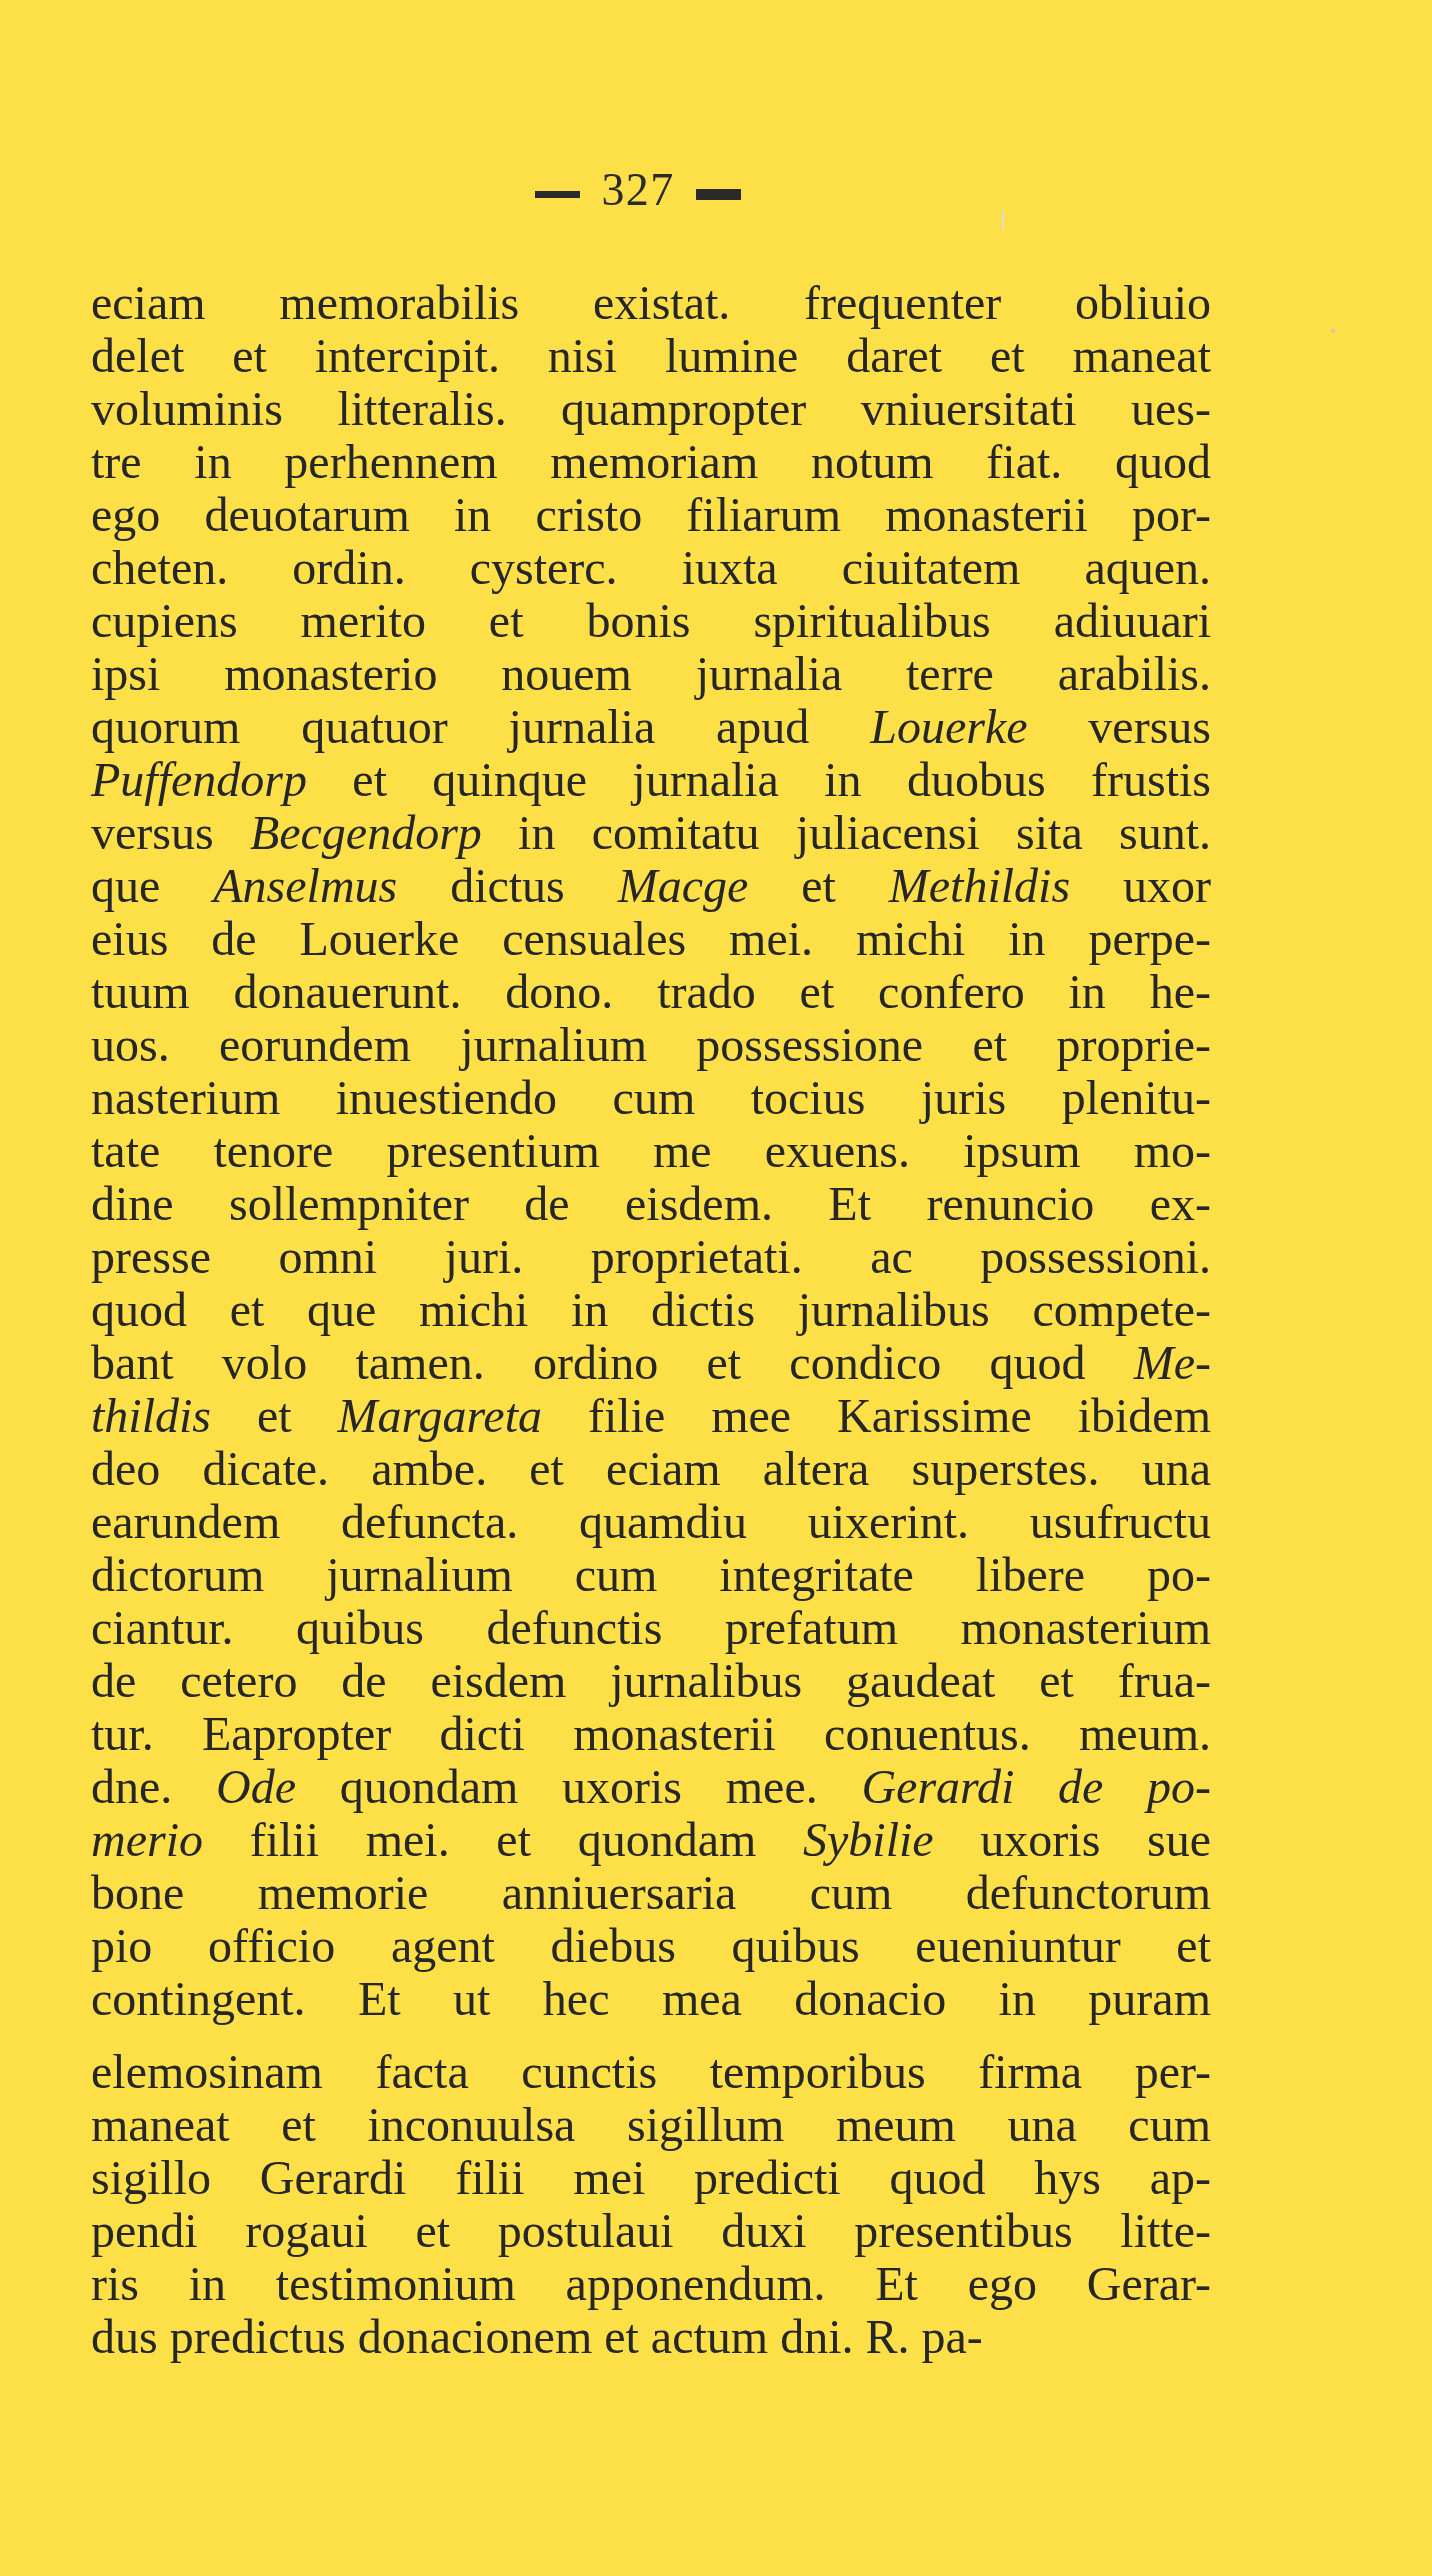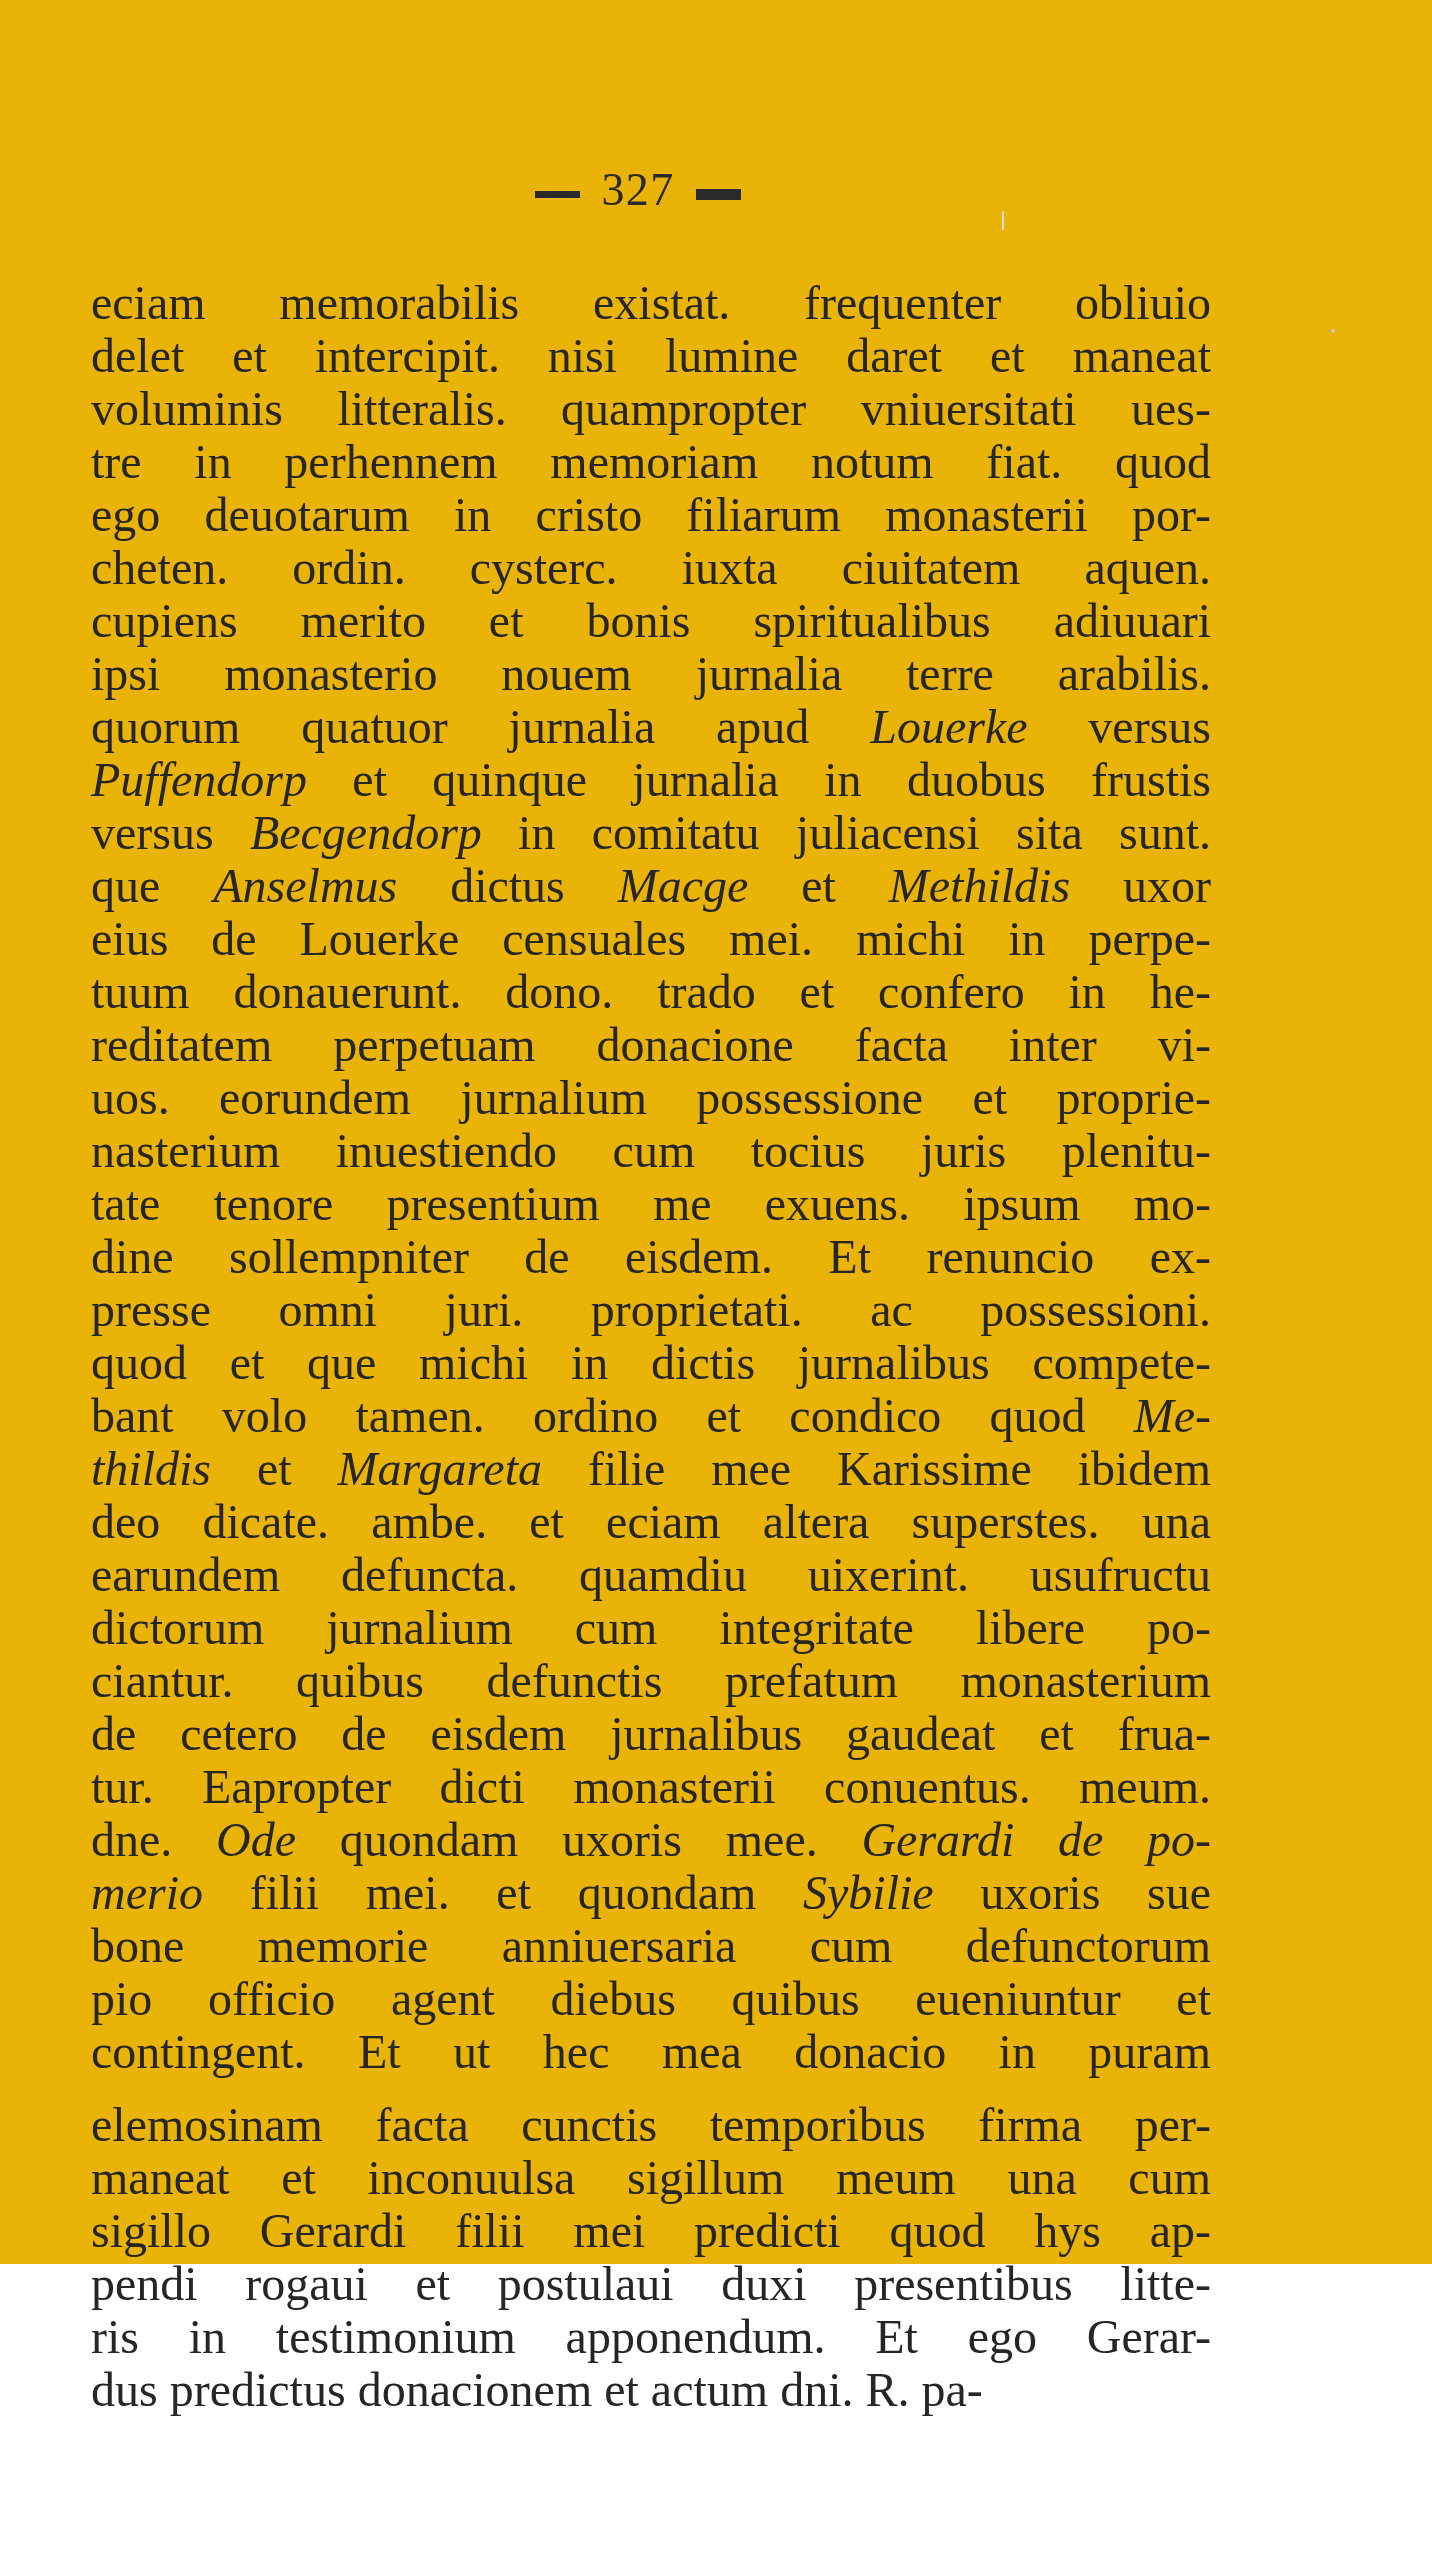--- a/index.html
+++ b/index.html
@@ -1,19 +1,19 @@
 <!DOCTYPE html>
 <html style="font-size:10.2px"><head>
 <meta charset="utf-8">
 <style>
   html, body { margin: 0; padding: 0; background: #ffffff; }
   body { width: 1433px; height: 2576px; position: relative; overflow: hidden; }
   .page {
-    position: absolute; left: 0; top: 0; width: 1433px; height: 2264px;
-    background: #eab308;
+    position: absolute; left: 0; top: 0; width: 1433px; height: 2576px;
+    background: #fde047;
   }
   .header {
     position: absolute; top: 163px; left: 485px; width: 306px;
     text-align: center;
     font-family: "Liberation Serif", "DejaVu Serif", serif;
     font-size: 46px; color: #2a2a2a; letter-spacing: 1.3px;
   }
   .header .dash { display: inline-block; vertical-align: middle; margin: 0 22px; }
   .header .dash-left { width: 45px; height: 6.4px; background: #2a2a2a; }
   .header .dash-right { width: 45px; height: 10.2px; background: #2a2a2a; }
@@ -47,21 +47,20 @@
       <span class="line" style="display: block;"><span>ego deuotarum in cristo filiarum monasterii por-</span></span>
       <span class="line" style="display: block;"><span>cheten. ordin. cysterc. iuxta ciuitatem aquen.</span></span>
       <span class="line" style="display: block;"><span>cupiens merito et bonis spiritualibus adiuuari</span></span>
       <span class="line" style="display: block;"><span>ipsi monasterio nouem jurnalia terre arabilis.</span></span>
       <span class="line" style="display: block;"><span>quorum quatuor jurnalia apud </span><span class="seg-i">Louerke</span><span> versus</span></span>
       <span class="line" style="display: block;"><span class="seg-i">Puffendorp</span><span> et quinque jurnalia in duobus frustis</span></span>
       <span class="line" style="display: block;"><span>versus </span><span class="seg-i">Becgendorp</span><span> in comitatu juliacensi sita sunt.</span></span>
       <span class="line" style="display: block;"><span>que </span><span class="seg-i">Anselmus</span><span> dictus </span><span class="seg-i">Macge</span><span> et </span><span class="seg-i">Methildis</span><span> uxor</span></span>
       <span class="line" style="display: block;"><span>eius de Louerke censuales mei. michi in perpe-</span></span>
       <span class="line" style="display: block;"><span>tuum donauerunt. dono. trado et confero in he-</span></span>
-      <span class="line" style="display: block;"><span>reditatem perpetuam donacione facta inter vi-</span></span>
       <span class="line" style="display: block;"><span>uos. eorundem jurnalium possessione et proprie-</span></span>
       <span class="line" style="display: block;"><span>nasterium inuestiendo cum tocius juris plenitu-</span></span>
       <span class="line" style="display: block;"><span>tate tenore presentium me exuens. ipsum mo-</span></span>
       <span class="line" style="display: block;"><span>dine sollempniter de eisdem. Et renuncio ex-</span></span>
       <span class="line" style="display: block;"><span>presse omni juri. proprietati. ac possessioni.</span></span>
       <span class="line" style="display: block;"><span>quod et que michi in dictis jurnalibus compete-</span></span>
       <span class="line" style="display: block;"><span>bant volo tamen. ordino et condico quod </span><span class="seg-i">Me-</span></span>
       <span class="line" style="display: block;"><span class="seg-i">thildis</span><span> et </span><span class="seg-i">Margareta</span><span> filie mee Karissime ibidem</span></span>
       <span class="line" style="display: block;"><span>deo dicate. ambe. et eciam altera superstes. una</span></span>
       <span class="line" style="display: block;"><span>earundem defuncta. quamdiu uixerint. usufructu</span></span>

